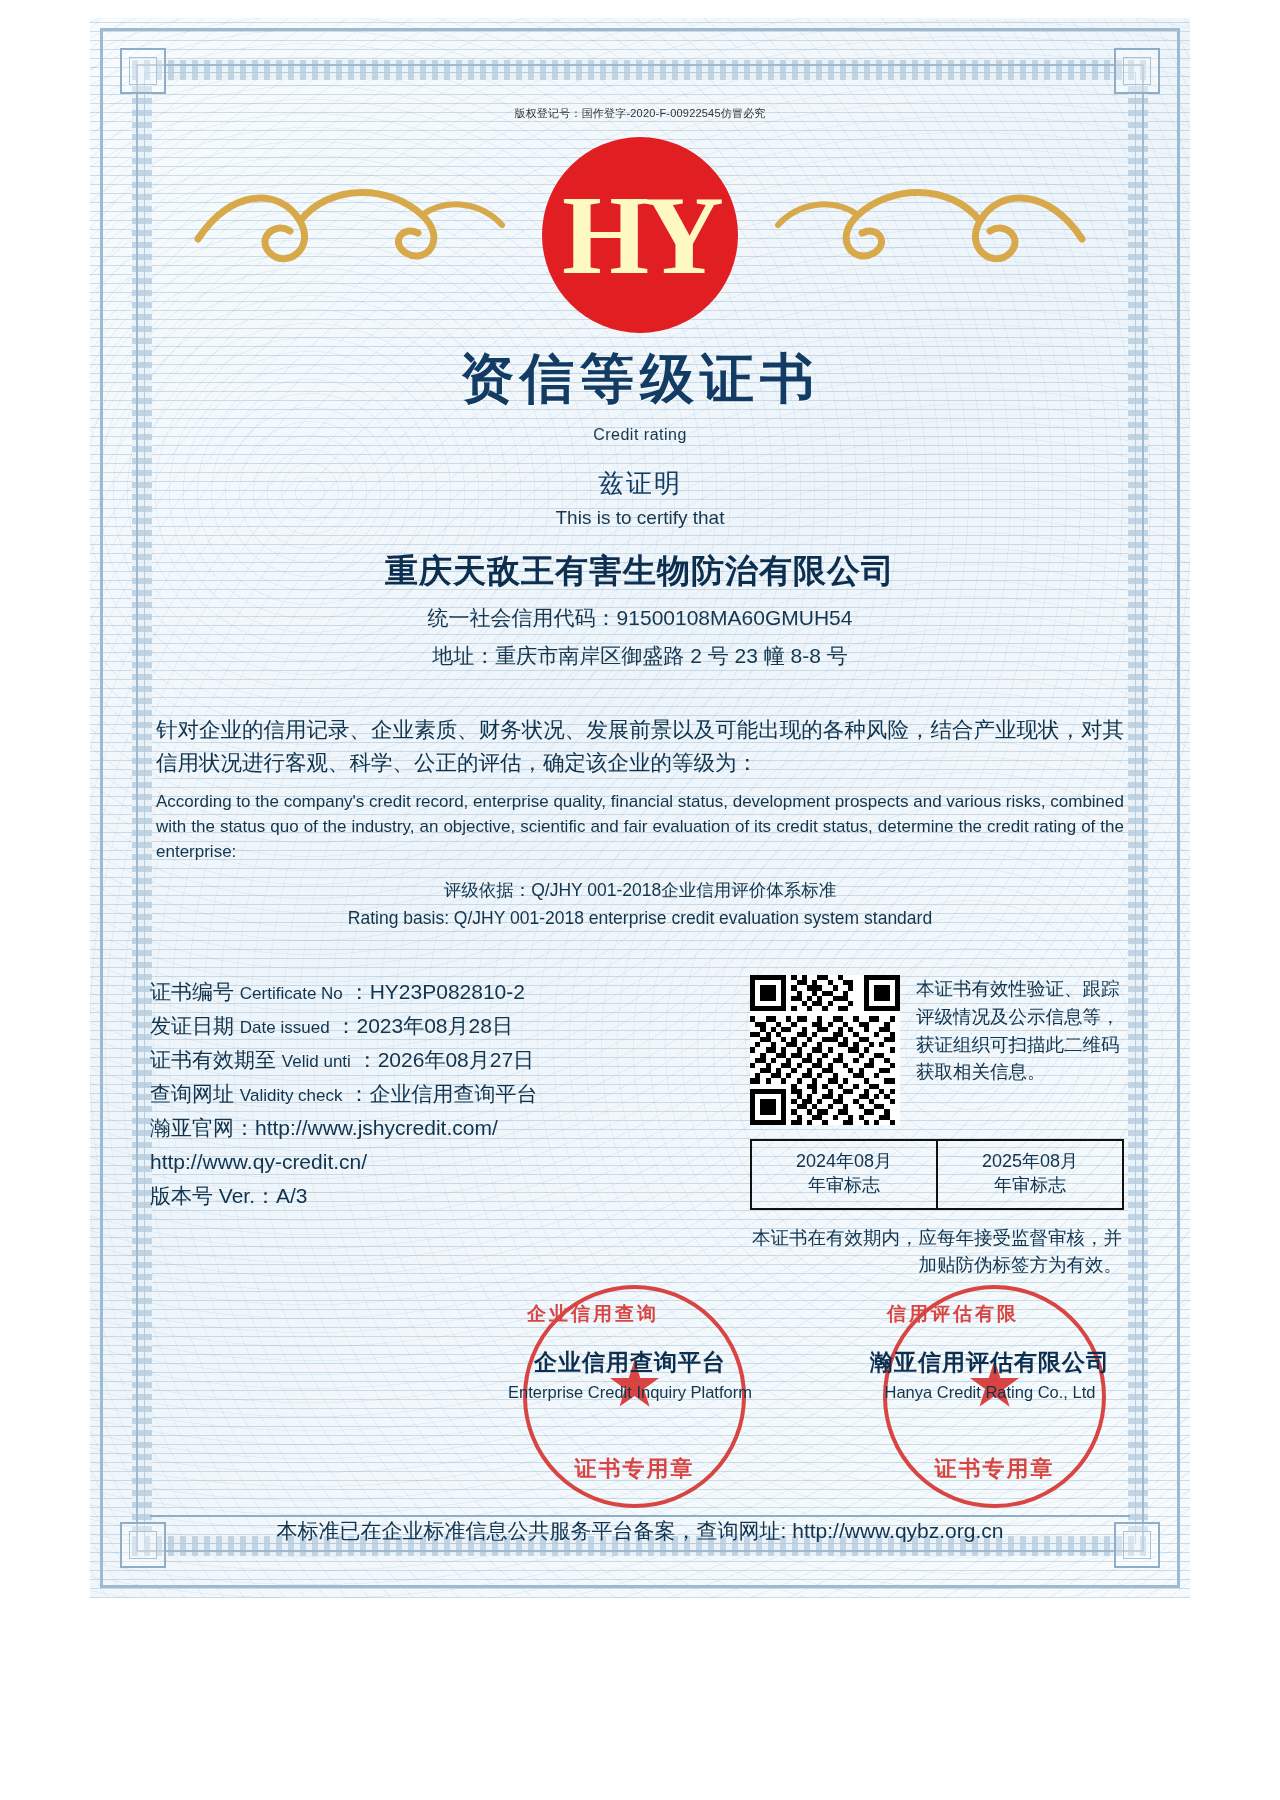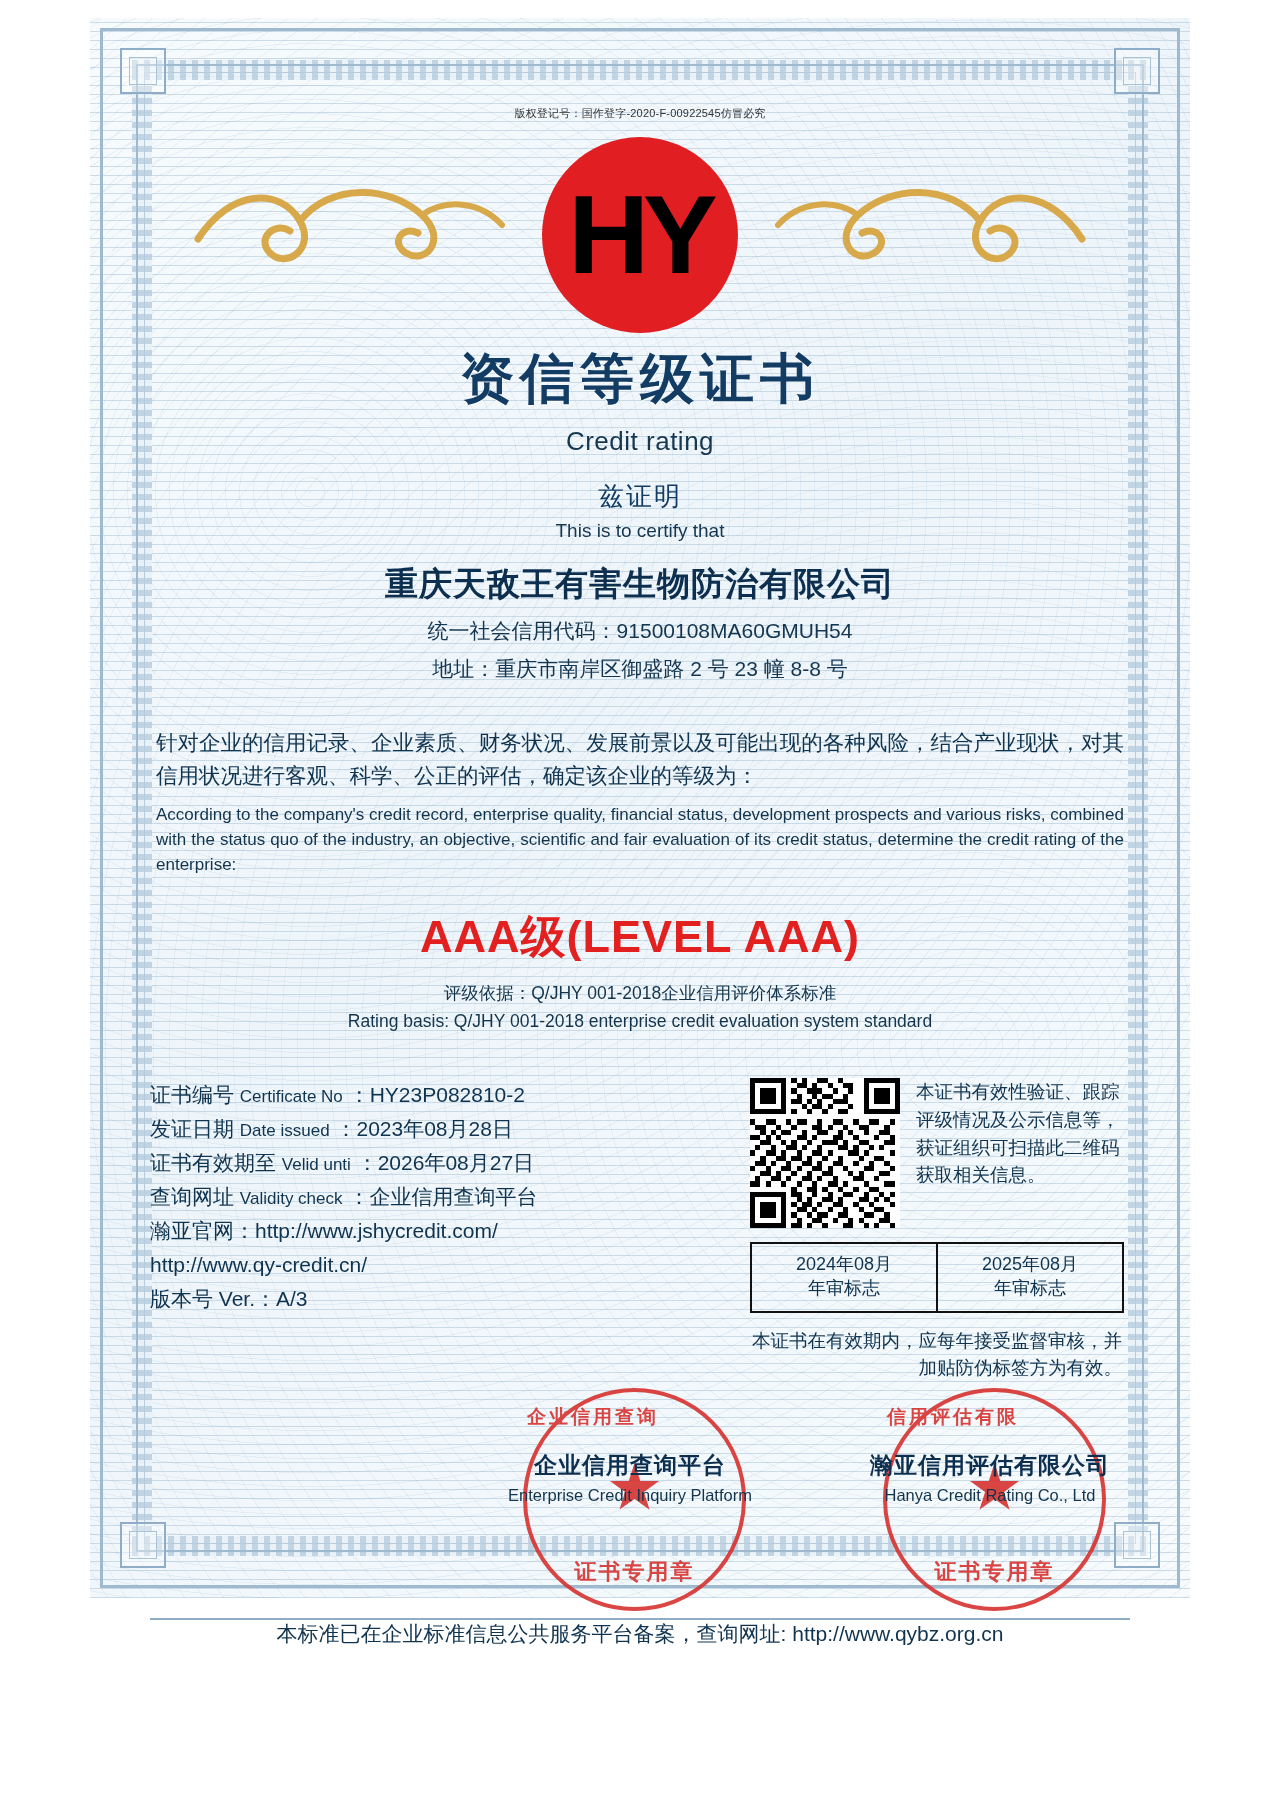--- a/index.html
+++ b/index.html
@@ -129,38 +129,38 @@
     height: 196px;
     border-radius: 50%;
     background: #e11e22;
     display: flex;
     align-items: center;
     justify-content: center;
   }
   .logo-mark {
     font-size: 112px;
     font-weight: 700;
-    color: #000000;
+    color: #fef9c3;
     letter-spacing: -6px;
-    font-family: Liberation Sans, sans-serif;
+    font-family: Liberation Serif, serif;
     line-height: 1;
     position: relative;
   }
 
   .title-cn {
     font-family: "Liberation Serif", serif;
     font-size: 54px;
     font-weight: 700;
     color: #123c63;
     letter-spacing: 6px;
     margin-top: 6px;
     text-shadow: 0 1px 0 #ffffff;
   }
   .title-en {
-    font-size: 26px;
+    font-size: 16px;
     color: #16374f;
     margin-top: 10px;
     letter-spacing: .5px;
   }
   .certify-cn {
     font-size: 26px;
     color: #123c63;
     margin-top: 22px;
     letter-spacing: 2px;
   }
@@ -403,21 +403,20 @@
 
     <div class="company">重庆天敌王有害生物防治有限公司</div>
     <div class="usci">统一社会信用代码：91500108MA60GMUH54</div>
     <div class="address">地址：重庆市南岸区御盛路 2 号 23 幢 8-8 号</div>
 
     <div class="body-block">
       <div class="body-cn">针对企业的信用记录、企业素质、财务状况、发展前景以及可能出现的各种风险，结合产业现状，对其信用状况进行客观、科学、公正的评估，确定该企业的等级为：</div>
       <div class="body-en">According to the company's credit record, enterprise quality, financial status, development prospects and various risks, combined with the status quo of the industry, an objective, scientific and fair evaluation of its credit status, determine the credit rating of the enterprise:</div>
     </div>
 
-    <div class="level">AAA级(LEVEL AAA)</div>
     <div class="basis-cn">评级依据：Q/JHY 001-2018企业信用评价体系标准</div>
     <div class="basis-en">Rating basis: Q/JHY 001-2018 enterprise credit evaluation system standard</div>
 
     <div class="lower">
       <div class="lower-left">
         <div class="info-line">
           <span>证书编号</span>
           <span class="lbl-en">Certificate No</span>
           <span>：HY23P082810-2</span>
         </div>

